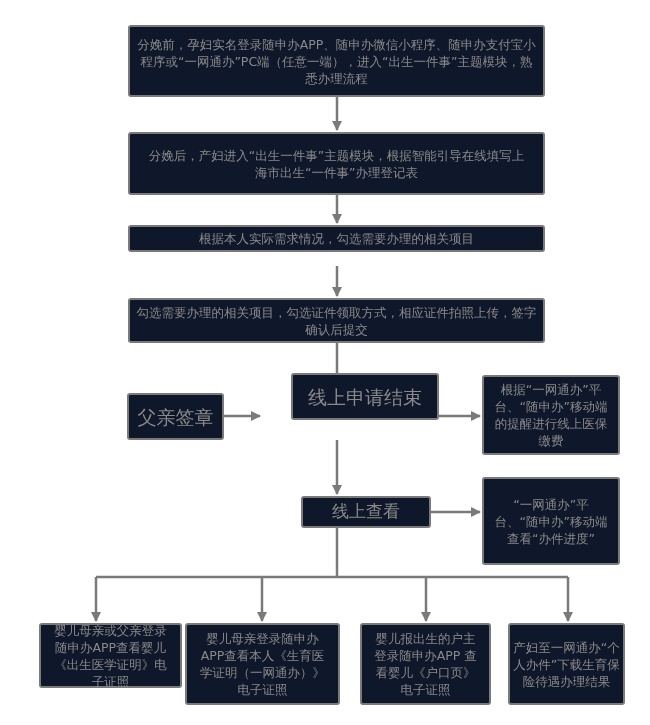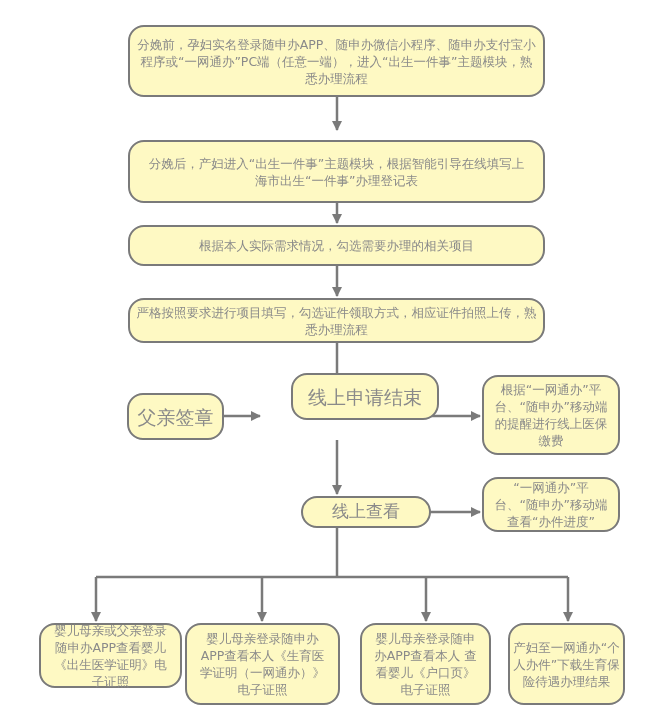--- a/index.html
+++ b/index.html
@@ -1,19 +1,19 @@
 <!DOCTYPE html>
 <html><head>
 <meta charset="utf-8">
 <style>
   html, body { margin: 0; padding: 0; background: #ffffff; }
   body { width: 650px; height: 725px; position: relative; overflow: hidden;
          font-family: "DejaVu Sans", "Liberation Sans", sans-serif; }
   .box { position: absolute; box-sizing: border-box; border: 2px solid #7a7a7a;
-         border-radius: 16px; background: #fef9c3; color: #8a8a8a;
+         border-radius: 3px; background: #0f172a; color: #8a8a8a;
          display: flex; align-items: center; justify-content: center;
          text-align: center; font-size: 12.5px; line-height: 17px; padding: 2px 6px; }
   .box span { display: block; }
   .big { font-size: 19px; line-height: 22px; color: #8a8a8a; margin-left: 29px; }
   .small { font-size: 12.5px; line-height: 17px; padding: 18px 8px; }
   svg.conn { position: absolute; left: 0; top: 0; width: 650px; height: 725px; }
 </style>
 </head>
 <body>
 
@@ -38,59 +38,59 @@
     <line x1="262" y1="577" x2="262" y2="621" marker-end="url(#arr)"></line>
     <line x1="426" y1="577" x2="426" y2="621" marker-end="url(#arr)"></line>
     <line x1="568" y1="577" x2="568" y2="621" marker-end="url(#arr)"></line>
   </g>
 </svg>
 
 <div class="box" style="left:128px;top:25px;width:417px;height:72px;">
   <span>分娩前，孕妇实名登录随申办APP、随申办微信小程序、随申办支付宝小程序或“一网通办”PC端（任意一端），进入“出生一件事”主题模块，熟悉办理流程</span>
 </div>
 
-<div class="box" style="left:128px;top:132px;width:417px;height:63px;padding:2px 14px;margin-top:8px;">
+<div class="box" style="left:128px;top:132px;width:417px;height:63px;padding:2px 14px;">
   <span>分娩后，产妇进入“出生一件事”主题模块，根据智能引导在线填写上海市出生“一件事”办理登记表</span>
 </div>
 
-<div class="box" style="left:128px;top:225px;width:417px;height:41px;">
+<div class="box" style="left:128px;top:225px;width:417px;height:27px;">
   <span>根据本人实际需求情况，勾选需要办理的相关项目</span>
 </div>
 
 <div class="box" style="left:128px;top:298px;width:417px;height:45px;">
-  <span>严格按照要求进行项目填写，勾选证件领取方式，相应证件拍照上传，熟悉办理流程</span>
+  <span>勾选需要办理的相关项目，勾选证件领取方式，相应证件拍照上传，签字确认后提交</span>
 </div>
 
 <div class="box big" style="left:98px;top:393px;width:97px;height:47px;">
   <span>父亲签章</span>
 </div>
 
 <div class="box big" style="left:262px;top:373px;width:148px;height:47px;">
   <span>线上申请结束</span>
 </div>
 
 <div class="box small" style="left:482px;top:375px;width:138px;height:80px;">
   <span>根据“一网通办”平台、“随申办”移动端的提醒进行线上医保缴费</span>
 </div>
 
 <div class="box big" style="left:272px;top:496px;width:130px;height:32px;font-size:17px;font-family:Liberation Serif, serif;">
   <span>线上查看</span>
 </div>
 
-<div class="box small" style="left:482px;top:477px;width:138px;height:55px;">
+<div class="box small" style="left:482px;top:477px;width:138px;height:88px;">
   <span>“一网通办”平台、“随申办”移动端查看“办件进度”</span>
 </div>
 
 <div class="box small" style="left:39px;top:623px;width:143px;height:65px;padding:2px 12px;">
   <span>婴儿母亲或父亲登录随申办APP查看婴儿《出生医学证明》电子证照</span>
 </div>
 
 <div class="box small" style="left:185px;top:623px;width:155px;height:82px;padding:2px 10px;">
   <span>婴儿母亲登录随申办APP查看本人《生育医学证明（一网通办）》电子证照</span>
 </div>
 
 <div class="box small" style="left:360px;top:623px;width:131px;height:82px;padding:2px 10px;">
-  <span>婴儿母亲登录随申办APP查看本人 查看婴儿《户口页》电子证照</span>
+  <span>婴儿报出生的户主登录随申办APP 查看婴儿《户口页》电子证照</span>
 </div>
 
 <div class="box small" style="left:508px;top:623px;width:117px;height:82px;padding:2px 0;">
   <span>产妇至一网通办“个人办件”下载生育保险待遇办理结果</span>
 </div>
 
 </body></html>

